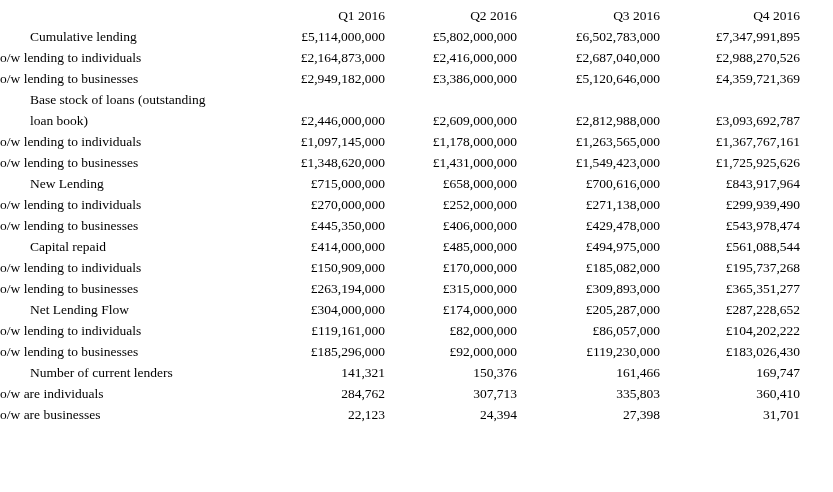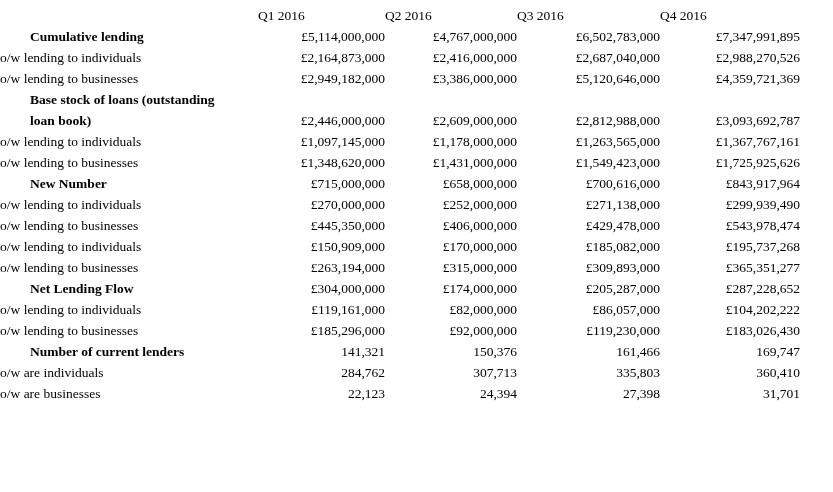--- a/index.html
+++ b/index.html
@@ -23,32 +23,32 @@
   }
   th, td {
     padding: 0;
     height: 21px;
     line-height: 21px;
     vertical-align: bottom;
     font-weight: normal;
     overflow: hidden;
   }
   thead th {
-    text-align: left;
+    text-align: right;
     font-weight: normal;
   }
   td.label {
     padding-right: 8px;
     white-space: pre-line;
     box-sizing: border-box;
   }
   tr.section td.label {
     text-align: left;
     padding-left: 30px;
-    font-weight: bold;
+    font-weight: normal;
   }
   tr.section td.val {
     font-weight: normal;
   }
   td.val {
     text-align: right;
   }
   col.c-label { width: 258px; }
   col.c-q1 { width: 127px; }
   col.c-q2 { width: 132px; }
@@ -74,21 +74,21 @@
         <th data-name="column-header">Q2 2016</th>
         <th data-name="column-header">Q3 2016</th>
         <th data-name="column-header">Q4 2016</th>
       </tr>
   </thead>
   <tbody data-name="table-body">
 
   <tr data-name="table-row" class="section">
         <td class="label" data-name="row-label">Cumulative lending</td>
         <td class="val" data-name="cell-value">£5,114,000,000</td>
-        <td class="val" data-name="cell-value">£4,767,000,000</td>
+        <td class="val" data-name="cell-value">£5,802,000,000</td>
         <td class="val" data-name="cell-value">£6,502,783,000</td>
         <td class="val" data-name="cell-value">£7,347,991,895</td>
       </tr>
       <tr data-name="table-row" class="sub">
         <td class="label" data-name="row-label">o/w lending to individuals</td>
         <td class="val" data-name="cell-value">£2,164,873,000</td>
         <td class="val" data-name="cell-value">£2,416,000,000</td>
         <td class="val" data-name="cell-value">£2,687,040,000</td>
         <td class="val" data-name="cell-value">£2,988,270,526</td>
       </tr>
@@ -115,39 +115,46 @@
         <td class="val" data-name="cell-value">£1,367,767,161</td>
       </tr>
       <tr data-name="table-row" class="sub">
         <td class="label" data-name="row-label">o/w lending to businesses</td>
         <td class="val" data-name="cell-value">£1,348,620,000</td>
         <td class="val" data-name="cell-value">£1,431,000,000</td>
         <td class="val" data-name="cell-value">£1,549,423,000</td>
         <td class="val" data-name="cell-value">£1,725,925,626</td>
       </tr>
       <tr data-name="table-row" class="section">
-        <td class="label" data-name="row-label">New Number</td>
+        <td class="label" data-name="row-label">New Lending</td>
         <td class="val" data-name="cell-value">£715,000,000</td>
         <td class="val" data-name="cell-value">£658,000,000</td>
         <td class="val" data-name="cell-value">£700,616,000</td>
         <td class="val" data-name="cell-value">£843,917,964</td>
       </tr>
       <tr data-name="table-row" class="sub">
         <td class="label" data-name="row-label">o/w lending to individuals</td>
         <td class="val" data-name="cell-value">£270,000,000</td>
         <td class="val" data-name="cell-value">£252,000,000</td>
         <td class="val" data-name="cell-value">£271,138,000</td>
         <td class="val" data-name="cell-value">£299,939,490</td>
       </tr>
       <tr data-name="table-row" class="sub">
         <td class="label" data-name="row-label">o/w lending to businesses</td>
         <td class="val" data-name="cell-value">£445,350,000</td>
         <td class="val" data-name="cell-value">£406,000,000</td>
         <td class="val" data-name="cell-value">£429,478,000</td>
         <td class="val" data-name="cell-value">£543,978,474</td>
+      </tr>
+      <tr data-name="table-row" class="section">
+        <td class="label" data-name="row-label">Capital repaid</td>
+        <td class="val" data-name="cell-value">£414,000,000</td>
+        <td class="val" data-name="cell-value">£485,000,000</td>
+        <td class="val" data-name="cell-value">£494,975,000</td>
+        <td class="val" data-name="cell-value">£561,088,544</td>
       </tr>
       <tr data-name="table-row" class="sub">
         <td class="label" data-name="row-label">o/w lending to individuals</td>
         <td class="val" data-name="cell-value">£150,909,000</td>
         <td class="val" data-name="cell-value">£170,000,000</td>
         <td class="val" data-name="cell-value">£185,082,000</td>
         <td class="val" data-name="cell-value">£195,737,268</td>
       </tr>
       <tr data-name="table-row" class="sub">
         <td class="label" data-name="row-label">o/w lending to businesses</td>

